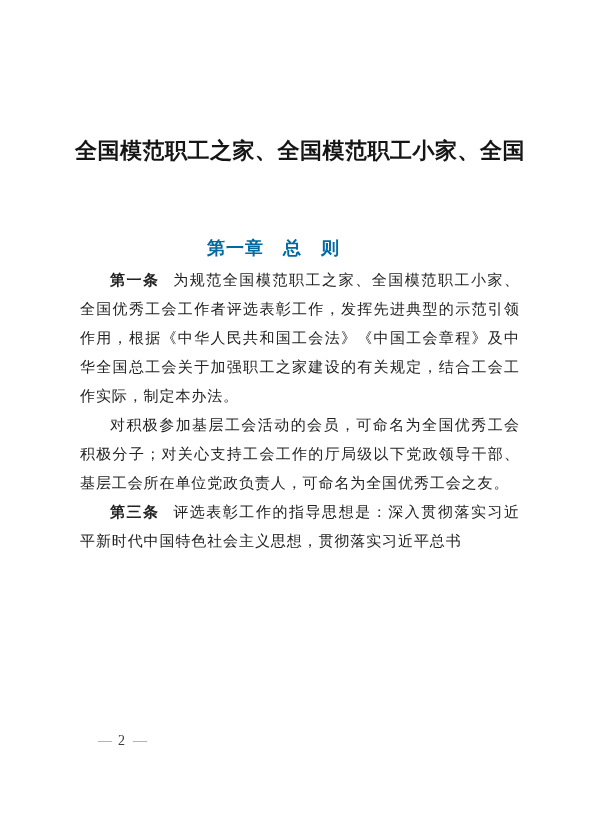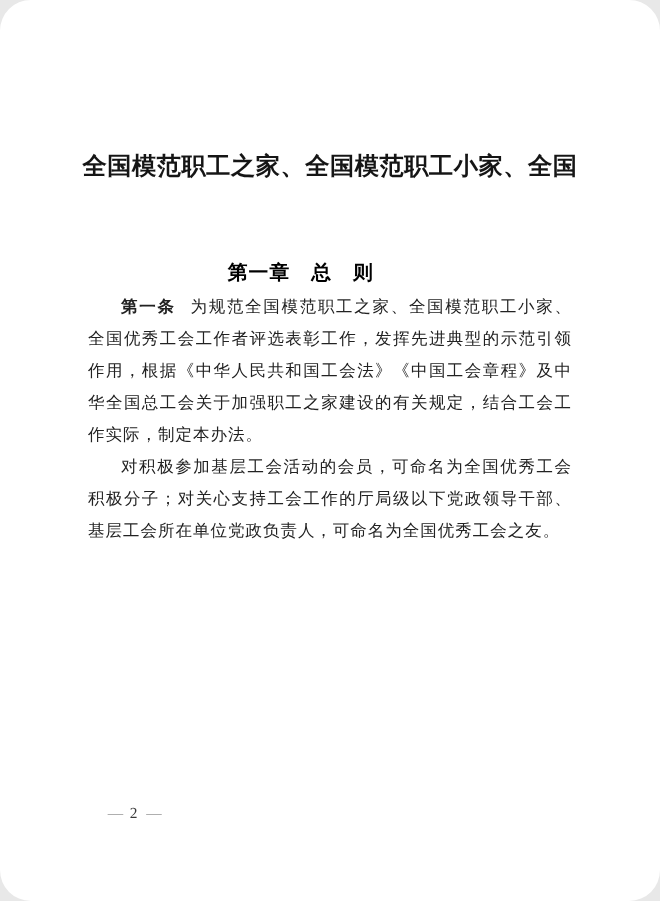--- a/index.html
+++ b/index.html
@@ -6,21 +6,20 @@
   html, body { background: #e8e8e8; }
   .page {
     position: relative;
     width: 600px;
     height: 819px;
     background: #ffffff;
     font-family: "Liberation Serif", "DejaVu Serif", serif;
     color: #1e1e1e;
     overflow: hidden;
     margin: 0 auto;
-    border-radius: 28px;
   }
   .doc-title {
     position: absolute;
     top: 131px;
     left: 0;
     width: 600px;
     text-align: center;
     font-size: 22px;
     font-weight: bold;
     line-height: 40px;
@@ -29,21 +28,21 @@
   }
   .chapter-heading {
     position: absolute;
     top: 236px;
     left: 0;
     width: 547px;
     text-align: center;
     font-size: 18px;
     font-weight: bold;
     letter-spacing: 1px;
-    color: #000000;
+    color: #0369a1;
   }
   .body-text {
     position: absolute;
     top: 266px;
     left: 80px;
     width: 440px;
     font-size: 15px;
     line-height: 29px;
     letter-spacing: 0.9px;
     text-align: justify;
@@ -83,19 +82,22 @@
 
   <div class="chapter-heading">第一章　总　则</div>
 
   <div class="body-text">
     <p>
       <span class="art-label">第一条</span><span>为规范全国模范职工之家、全国模范职工小家、全国优秀工会工作者评选表彰工作，发挥先进典型的示范引领作用，根据《中华人民共和国工会法》《中国工会章程》及中华全国总工会关于加强职工之家建设的有关规定，结合工会工作实际，制定本办法。</span>
     </p>
     <p>
       <span class="art-label"></span><span>对积极参加基层工会活动的会员，可命名为全国优秀工会积极分子；对关心支持工会工作的厅局级以下党政领导干部、基层工会所在单位党政负责人，可命名为全国优秀工会之友。</span>
     </p>
+    <p>
+      <span class="art-label">第三条</span><span>评选表彰工作的指导思想是：深入贯彻落实习近平新时代中国特色社会主义思想，贯彻落实习近平总书</span>
+    </p>
   </div>
 
   <div class="page-number">
     <span class="dash">—</span><span class="num">2</span><span class="dash">—</span>
   </div>
 
 </div>
 
 </body></html>

